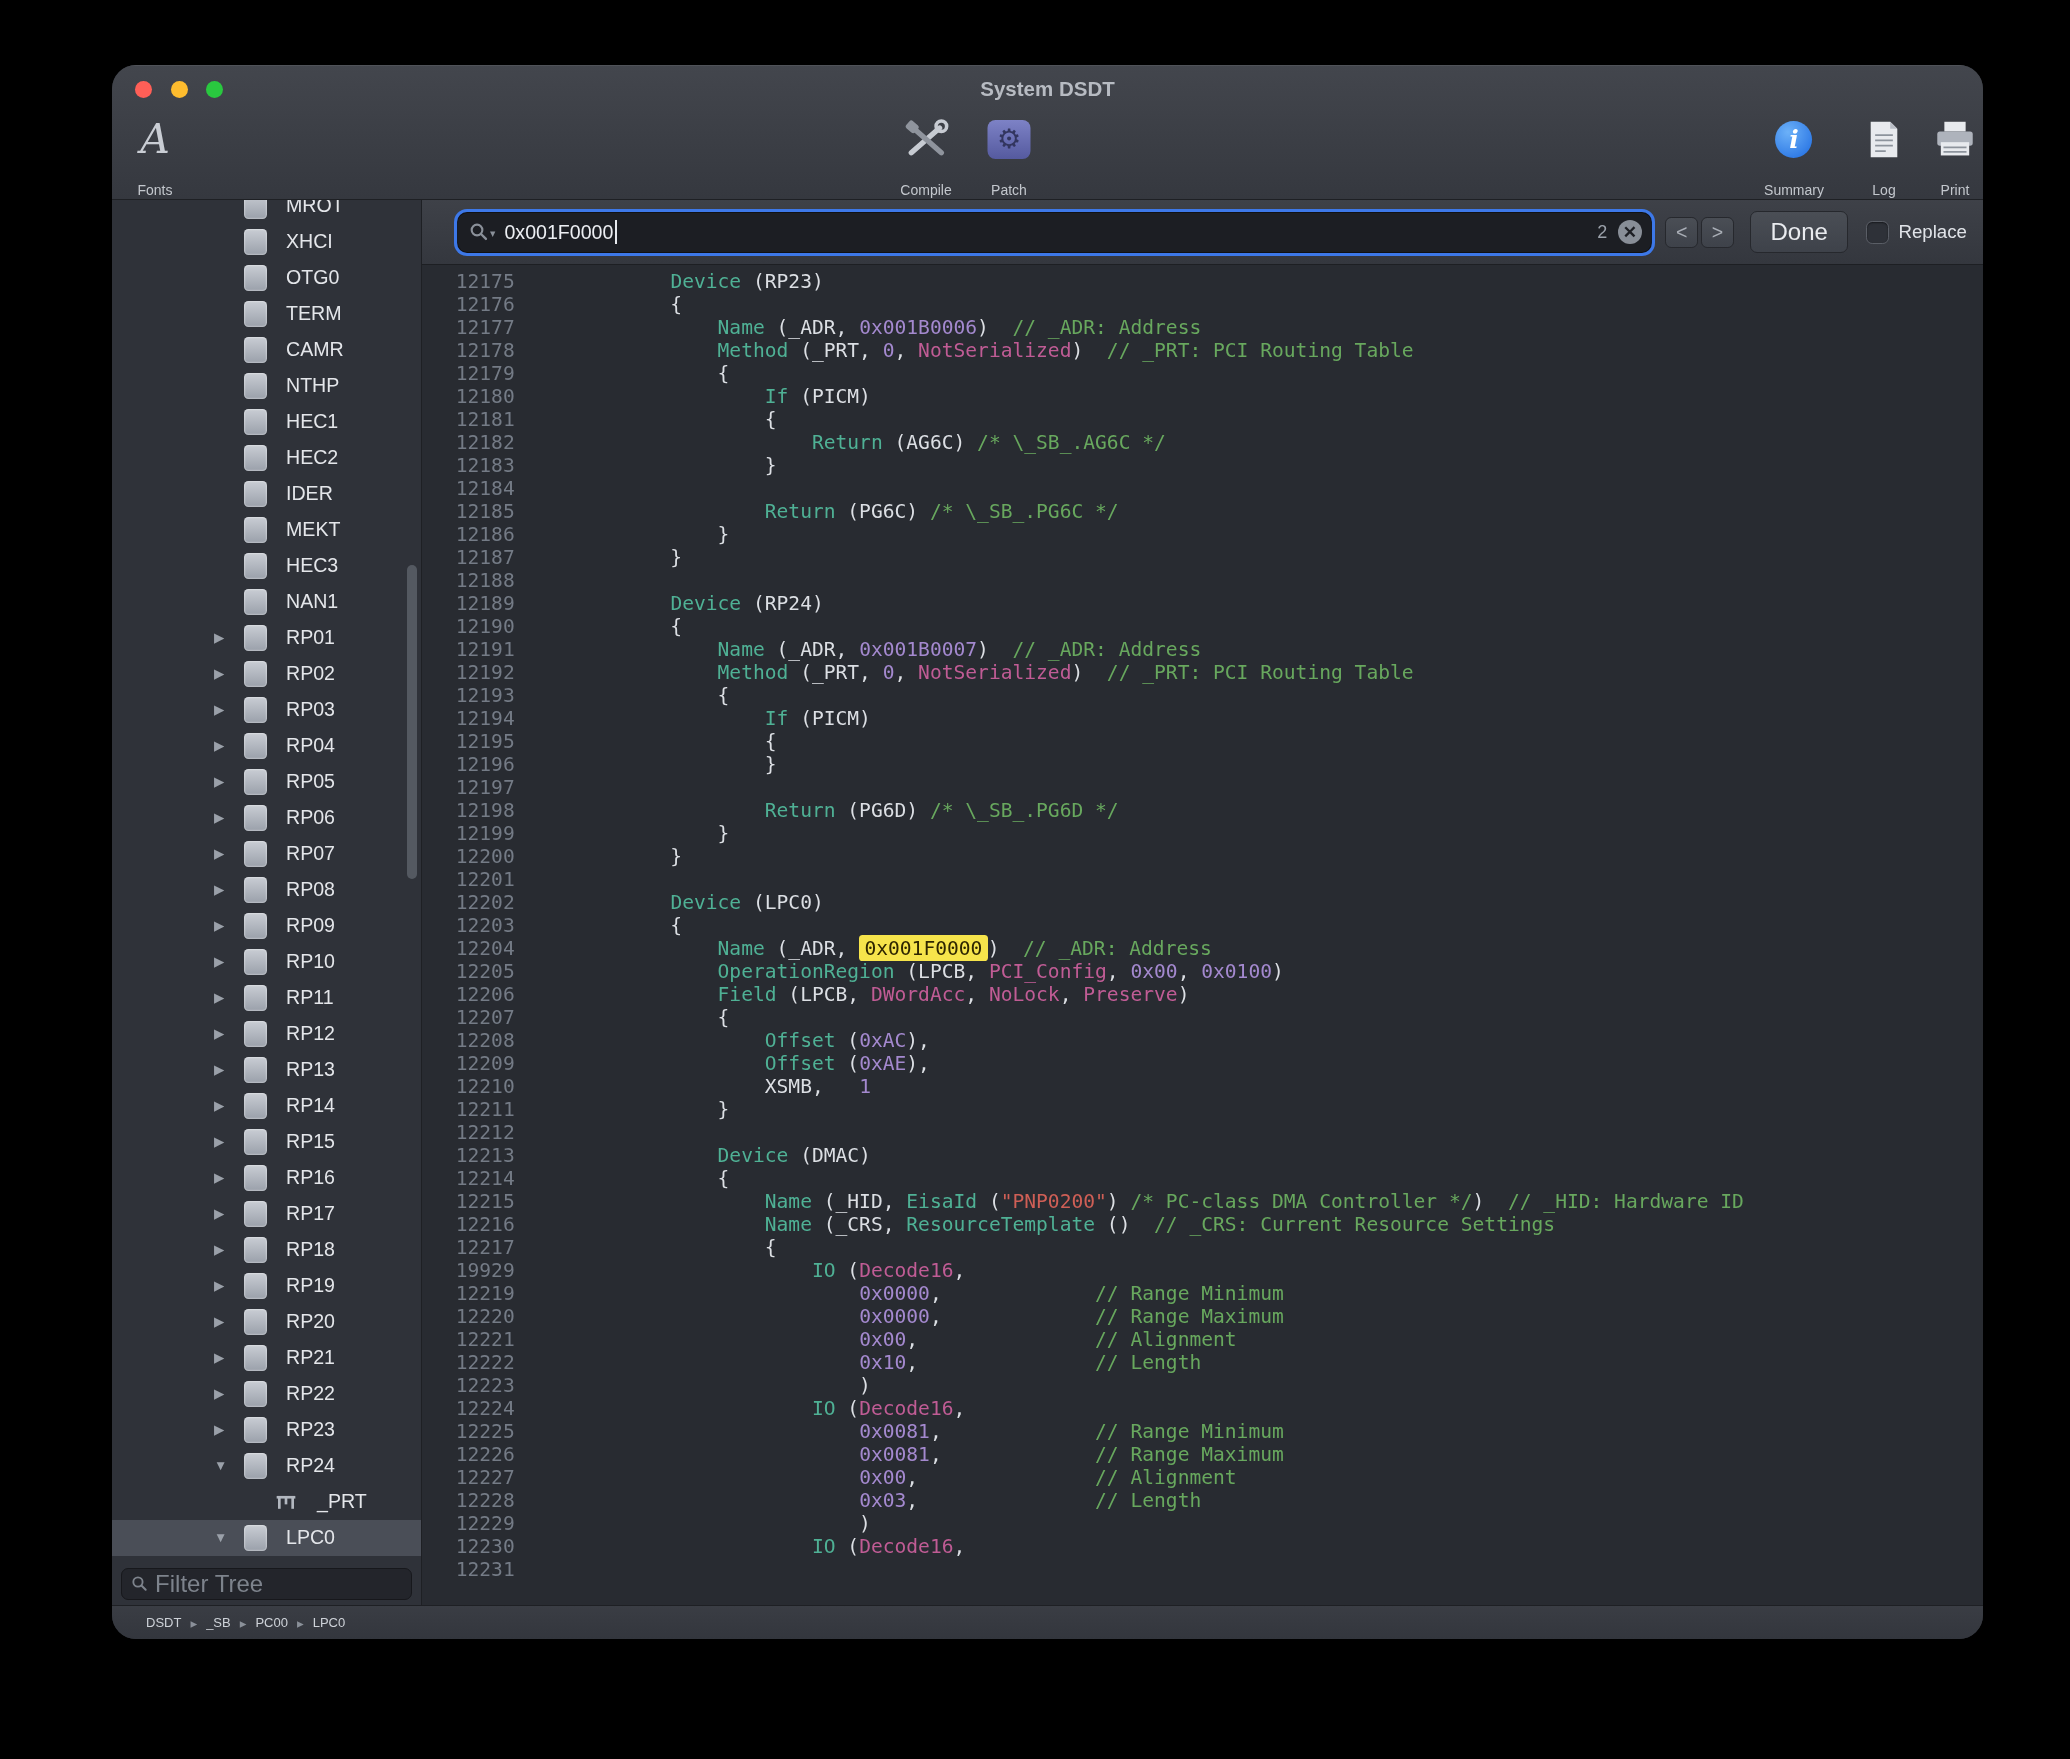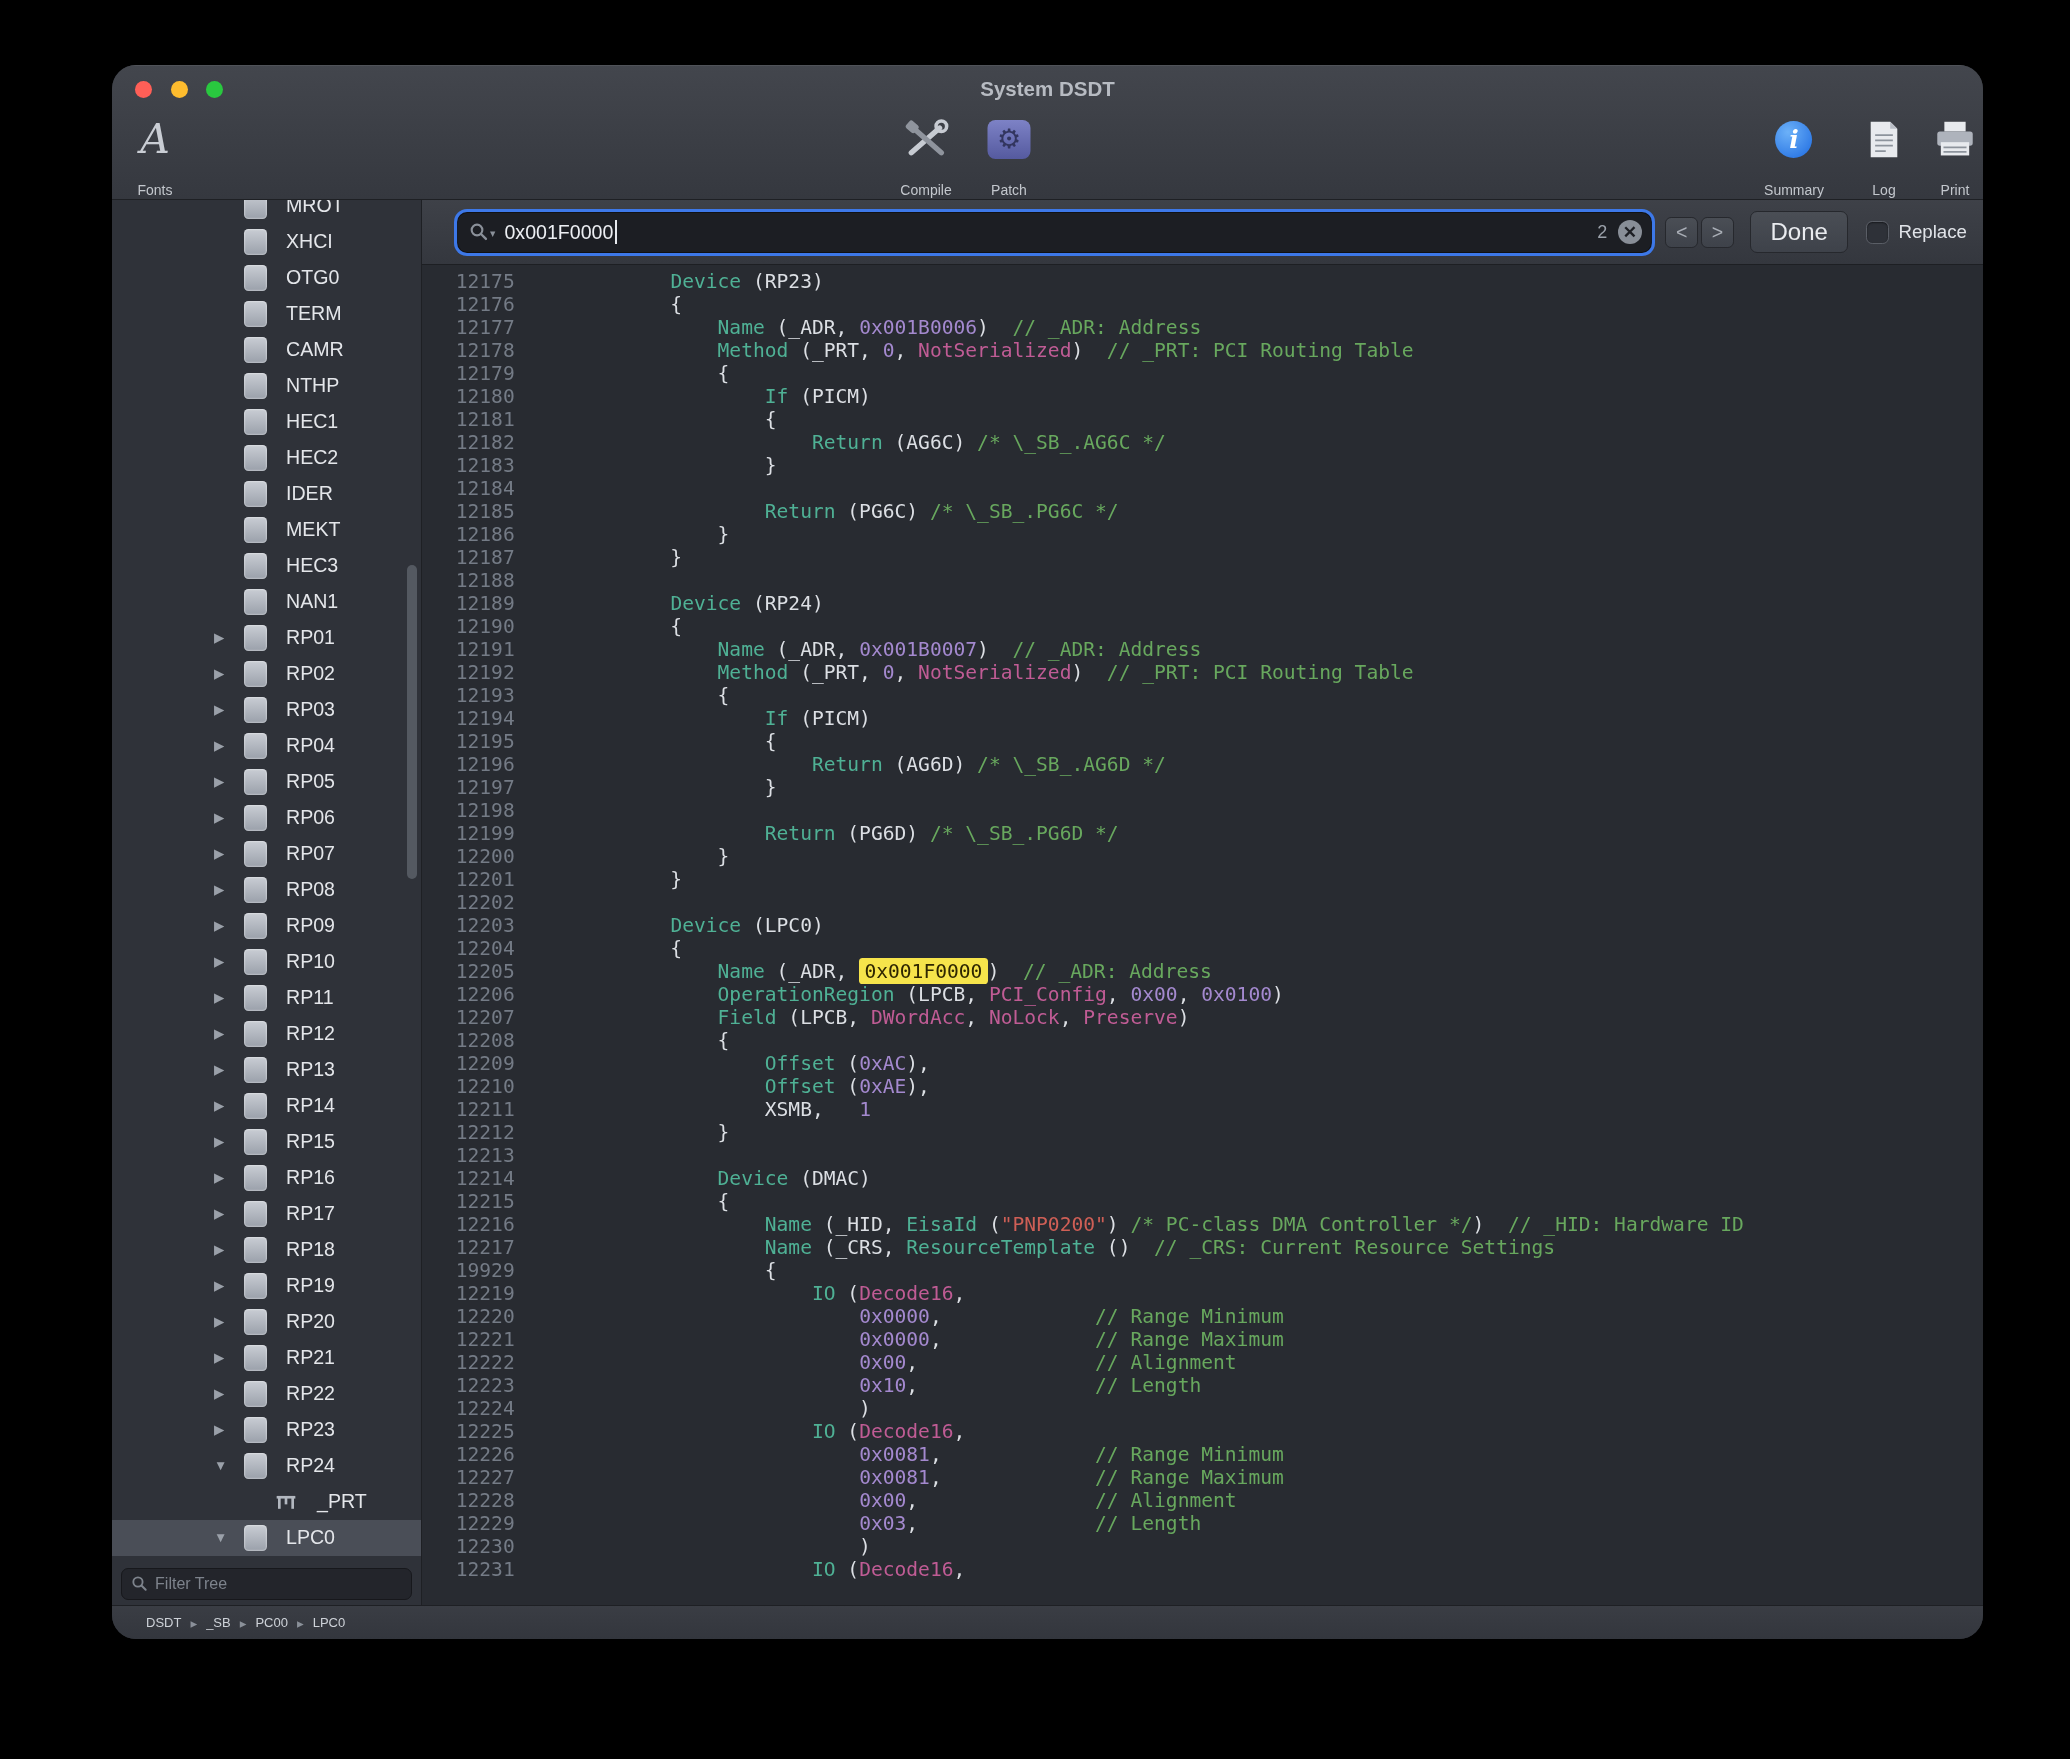--- a/index.html
+++ b/index.html
@@ -54,21 +54,21 @@
                     background:linear-gradient(#c9cdd4,#9aa0aa);
                     box-shadow:inset 0 0 0 1.3px rgba(255,255,255,.25); }
   .tree-icon.method{ width:24px; height:21.4px; display:flex; align-items:center; }
   .tree-label{ margin-left:19px; font-size:19.6px; color:#e4e6ea; white-space:nowrap; }
   .sidebar-scrollbar{ position:absolute; right:4.5px; top:365px; width:9.8px; height:314px;
                       border-radius:5.3px; background:#5b6069; opacity:.85; }
   .filter-wrap{ flex:none; padding:0 9px 5.3px; }
   .filter-field{ height:32px; background:#23252b; border:0.9px solid #17181c; border-radius:7.1px;
                  display:flex; align-items:center; padding:0 9px; }
   .filter-field input{ flex:1; background:transparent; border:none; outline:none;
-                       font-size:16px; color:#dfe2e7; font-family:inherit; margin-left:7.1px; min-width:0; }
+                       font-size:24px; color:#dfe2e7; font-family:inherit; margin-left:7.1px; min-width:0; }
   .filter-field input::placeholder{ color:#7d838c; }
 
   
   .main{ flex:1; display:flex; flex-direction:column; min-width:0; }
   .search-row{ flex:none; height:65px; background:linear-gradient(#3e4148,#34373e);
                border-bottom:0.9px solid #1d1f23; display:flex; align-items:center;
                padding:0 16px 0 36px; }
   .search-field{ flex:1; height:39px; background:#1c1e23; border-radius:9px;
                  box-shadow:0 0 0 0.9px #101114, 0 0 0 4px var(--accent-focus,#3d78e8);
                  display:flex; align-items:center; padding:0 9px 0 10.7px; min-width:0; }
@@ -516,21 +516,20 @@
             <div class="code-line"><span class="tok-pl">            }</span></div>
             <div class="code-line"><span class="tok-pl">        }</span></div>
             <div class="code-line"></div>
             <div class="code-line"><span class="tok-pl">        </span><span class="tok-kw">Device</span><span class="tok-pl"> (RP24)</span></div>
             <div class="code-line"><span class="tok-pl">        {</span></div>
             <div class="code-line"><span class="tok-pl">            </span><span class="tok-kw">Name</span><span class="tok-pl"> (_ADR, </span><span class="tok-num">0x001B0007</span><span class="tok-pl">)  </span><span class="tok-cm">// _ADR: Address</span></div>
             <div class="code-line"><span class="tok-pl">            </span><span class="tok-kw">Method</span><span class="tok-pl"> (_PRT, </span><span class="tok-num">0</span><span class="tok-pl">, </span><span class="tok-pd">NotSerialized</span><span class="tok-pl">)  </span><span class="tok-cm">// _PRT: PCI Routing Table</span></div>
             <div class="code-line"><span class="tok-pl">            {</span></div>
             <div class="code-line"><span class="tok-pl">                </span><span class="tok-kw">If</span><span class="tok-pl"> (PICM)</span></div>
             <div class="code-line"><span class="tok-pl">                {</span></div>
-            <div class="code-line"><span class="tok-pl">                    </span><span class="tok-kw">Return</span><span class="tok-pl"> (AG6D) </span><span class="tok-cm">/* \_SB_.AG6D */</span></div>
             <div class="code-line"><span class="tok-pl">                }</span></div>
             <div class="code-line"></div>
             <div class="code-line"><span class="tok-pl">                </span><span class="tok-kw">Return</span><span class="tok-pl"> (PG6D) </span><span class="tok-cm">/* \_SB_.PG6D */</span></div>
             <div class="code-line"><span class="tok-pl">            }</span></div>
             <div class="code-line"><span class="tok-pl">        }</span></div>
             <div class="code-line"></div>
             <div class="code-line"><span class="tok-pl">        </span><span class="tok-kw">Device</span><span class="tok-pl"> (LPC0)</span></div>
             <div class="code-line"><span class="tok-pl">        {</span></div>
             <div class="code-line"><span class="tok-pl">            </span><span class="tok-kw">Name</span><span class="tok-pl"> (_ADR, </span><span class="tok-hl">0x001F0000</span><span class="tok-pl">)  </span><span class="tok-cm">// _ADR: Address</span></div>
             <div class="code-line"><span class="tok-pl">            </span><span class="tok-kw">OperationRegion</span><span class="tok-pl"> (LPCB, </span><span class="tok-pd">PCI_Config</span><span class="tok-pl">, </span><span class="tok-num">0x00</span><span class="tok-pl">, </span><span class="tok-num">0x0100</span><span class="tok-pl">)</span></div>

